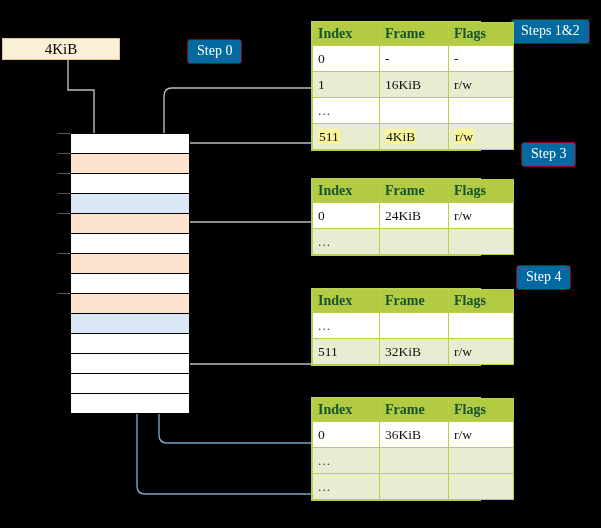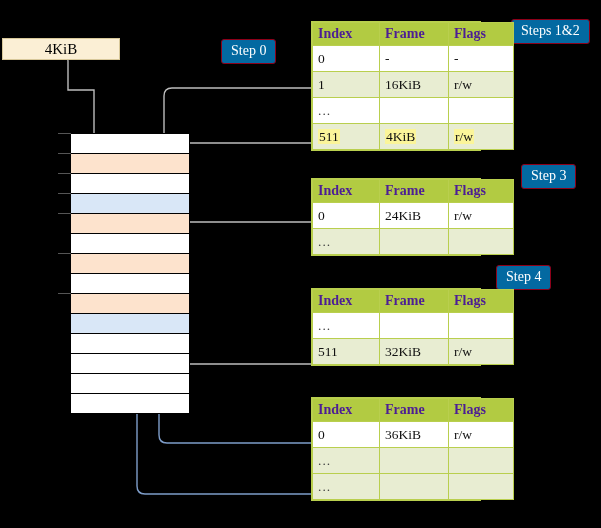--- a/index.html
+++ b/index.html
@@ -87,21 +87,21 @@
     background: #ffffff;
     font-size: 13.5px;
   }
   .ptable table {
     border-collapse: collapse;
     table-layout: fixed;
     width: 100%;
   }
   .ptable th {
     background: #b2cb42;
-    color: #4c1d95;
+    color: #14532d;
     font-weight: bold;
     text-align: left;
     padding: 3px 5px 4px 5px;
     border: 1px solid #b9cf4e;
     font-size: 14px;
     line-height: 1.1;
   }
   .ptable td {
     color: #111111;
     text-align: left;
@@ -160,24 +160,24 @@
 
       <path d="M311,494 L145,494 Q137,494 137,486 L137,330" marker-end="url(#arrBlueUp)"></path>
     </g>
   </svg>
 
   <div class="req-box" id="req-box" style="left: 2px; top: 38px; width: 118px; height: 22px;">
     <span>4KiB</span>
   </div>
 
   <div id="badges">
-      <div class="step-badge" style="left: 187px; top: 39px; margin-left: 34px;">Step 0</div>
+      <div class="step-badge" style="left: 187px; top: 39px;">Step 0</div>
       <div class="step-badge" style="left: 511px; top: 19px;">Steps 1&amp;2</div>
-      <div class="step-badge" style="left: 521px; top: 164px;">Step 3</div>
-      <div class="step-badge" style="left: 496px; top: 265px;">Step 4</div>
+      <div class="step-badge" style="left: 521px; top: 142px;">Step 3</div>
+      <div class="step-badge" style="left: 516px; top: 265px;">Step 4</div>
     </div>
 
   <div class="memcol" id="memcol" style="left: 70px; top: 133px; width: 120px; height: 280px;">
       <div class="mem-row" style="top: 0px; width: 120px; height: 21px;"></div>
       <div class="mem-row orange" style="top: 20px; width: 120px; height: 21px;"></div>
       <div class="mem-row" style="top: 40px; width: 120px; height: 21px;"></div>
       <div class="mem-row blue" style="top: 60px; width: 120px; height: 21px;"></div>
       <div class="mem-row orange" style="top: 80px; width: 120px; height: 21px;"></div>
       <div class="mem-row" style="top: 100px; width: 120px; height: 21px;"></div>
       <div class="mem-row orange" style="top: 120px; width: 120px; height: 21px;"></div>

